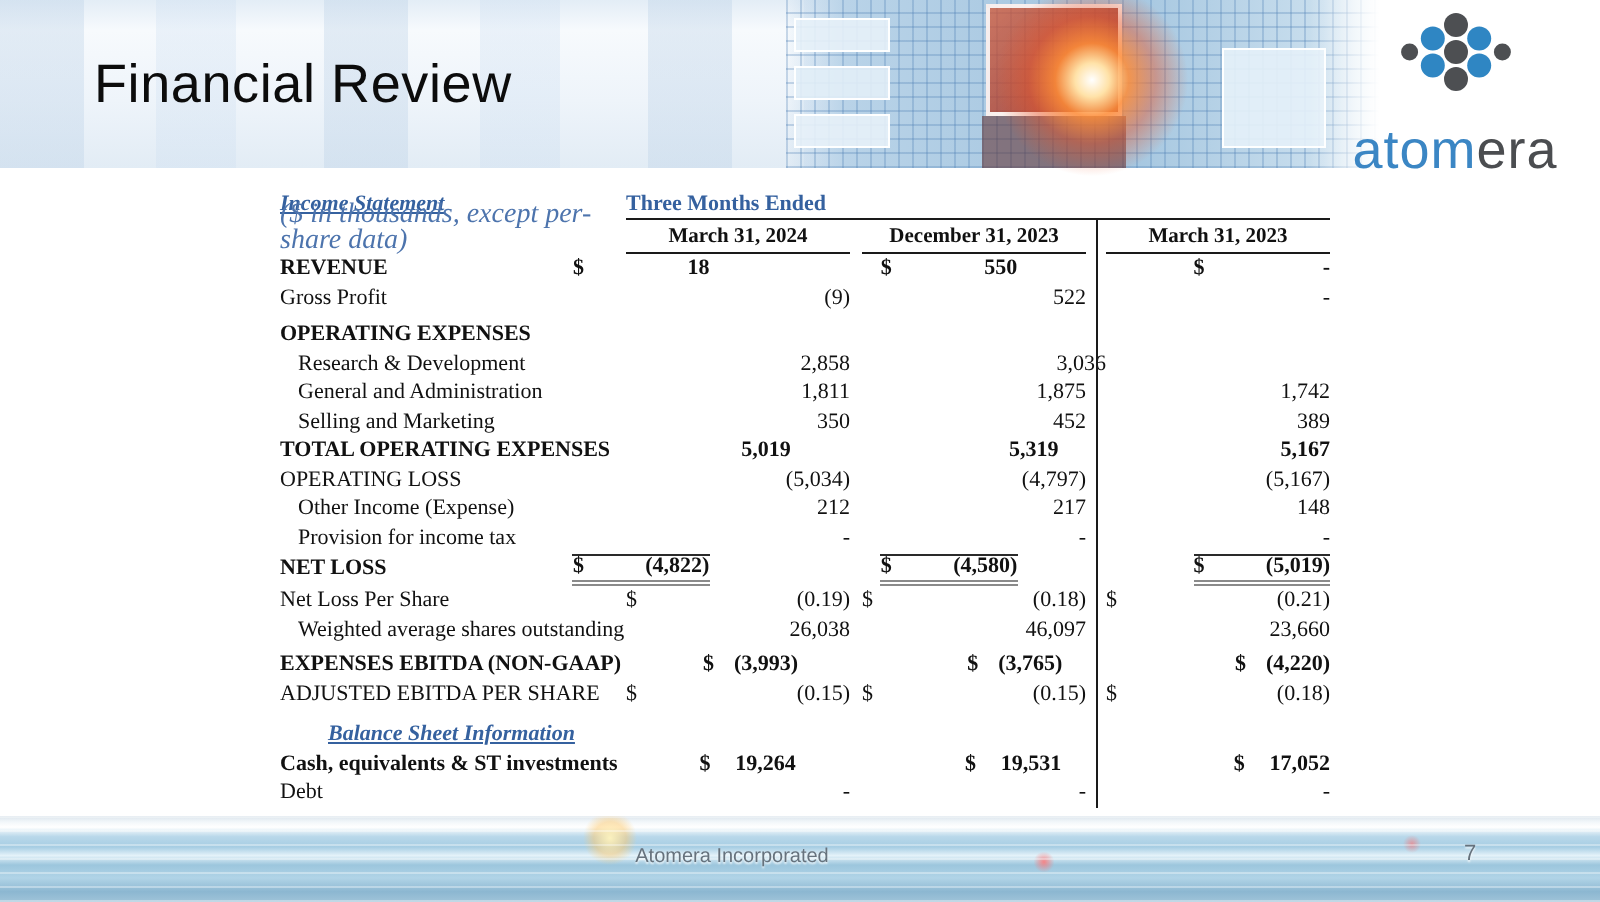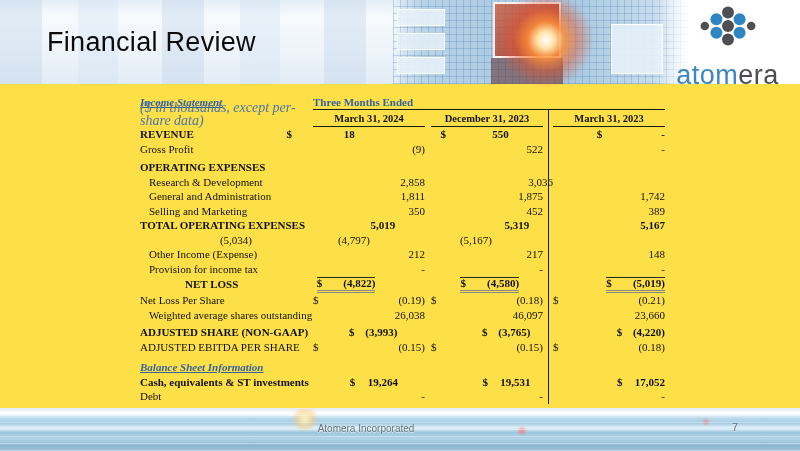--- a/index.html
+++ b/index.html
@@ -1,16 +1,16 @@
 <!DOCTYPE html>
 <html><head>
 <meta charset="utf-8">
 <style>
   html,body{margin:0;padding:0;background:#888;}
-  .sheet{position:relative;width:800px;height:451px;background:#fde047;overflow:hidden;
+  .sheet{position:relative;width:800px;height:451px;background:#ffffff;overflow:hidden;
          font-family:"Liberation Serif",serif;}
 
   
   .banner{position:absolute;left:0;top:0;width:800px;height:84px;
     background:
       repeating-linear-gradient(90deg, rgba(186,208,230,.35) 0 42px, rgba(255,255,255,0) 42px 78px,
         rgba(203,221,240,.30) 78px 118px, rgba(255,255,255,0) 118px 162px),
       linear-gradient(180deg,#e3edf6 0%,#f7fafd 18%,#eef4fa 60%,#e2ecf5 100%);}
   .circuit{position:absolute;left:393px;top:0;width:300px;height:84px;
     background:
@@ -48,24 +48,24 @@
   .blue{color:#35619f;}
   .sec-title{font-weight:bold;font-style:italic;text-decoration:underline;color:#35619f;}
   .subtle{font-style:italic;color:#4d74ad;}
   .trow{display:flex;height:14.5px;line-height:14.5px;}
   .lbl{width:173px;white-space:nowrap;}
   .ind .lbl{padding-left:9px;width:164px;}
   .grp{width:112px;display:flex;box-sizing:border-box;}
   .cur{text-align:left;}
   .val{margin-left:auto;text-align:right;}
   .b{font-weight:bold;gap:41px;}
-  .nl{height:17px;line-height:13px;align-items:center;margin-left:45px;}
+  .nl{height:17px;line-height:13px;align-items:center;}
   .nl .grp{border-top:1px solid #2a2a2a;border-bottom:3px double #8a8a8a;height:16px;align-items:center;}
   .sp3{height:3px;} .sp4{height:4px;} .sp6{height:6px;}
-  .bal-row{display:flex;height:14.5px;line-height:14.5px;}
+  .bal-row{display:flex;height:14.5px;line-height:14.5px;margin-left:24px;}
   .vline{position:absolute;left:408px;top:15px;width:1px;height:294px;background:#1a1a1a;}
 
   
   .footband{position:absolute;left:0;top:408px;width:800px;height:43px;
     background:
       radial-gradient(circle 18px at 305px 11px, rgba(255,243,188,.95), rgba(255,202,110,.5) 45%, rgba(255,202,110,0) 75%),
       radial-gradient(circle 7px at 522px 23px, rgba(255,120,120,.85), rgba(255,120,120,0) 75%),
       radial-gradient(circle 6px at 706px 14px, rgba(255,110,110,.6), rgba(255,110,110,0) 75%),
       linear-gradient(180deg,#dbe4ec 0%,#f2f7fa 7%,#ffffff 13%,#b9d8ea 24%,#a6cde3 36%,#e4f2f9 46%,#9cc6dd 57%,#b1d4e7 72%,#8cb7d1 88%,#a0c4d9 100%);}
   .footband::after{content:"";position:absolute;left:0;top:0;width:100%;height:100%;
@@ -207,20 +207,21 @@
         <div class="g6"></div>
       <div class="grp">
           <span class="val">5,319</span>
         </div>
         <div class="g10"></div>
       <div class="grp">
           <span class="val">5,167</span>
         </div>
     </div>
     <div class="trow">
+      <div class="lbl">OPERATING LOSS</div>
       <div class="grp">
           <span class="val">(5,034)</span>
         </div>
         <div class="g6"></div>
       <div class="grp">
           <span class="val">(4,797)</span>
         </div>
         <div class="g10"></div>
       <div class="grp">
           <span class="val">(5,167)</span>
@@ -297,21 +298,21 @@
       <div class="grp">
           <span class="val">46,097</span>
         </div>
         <div class="g10"></div>
       <div class="grp">
           <span class="val">23,660</span>
         </div>
     </div>
     <div class="sp3"></div>
     <div class="trow b">
-      <div class="lbl">ADJUSTED SHARE (NON-GAAP)</div>
+      <div class="lbl">EXPENSES EBITDA (NON-GAAP)</div>
       <div class="grp">
           <span class="cur">$</span>
           <span class="val">(3,993)</span>
         </div>
         <div class="g6"></div>
       <div class="grp">
           <span class="cur">$</span>
           <span class="val">(3,765)</span>
         </div>
         <div class="g10"></div>

